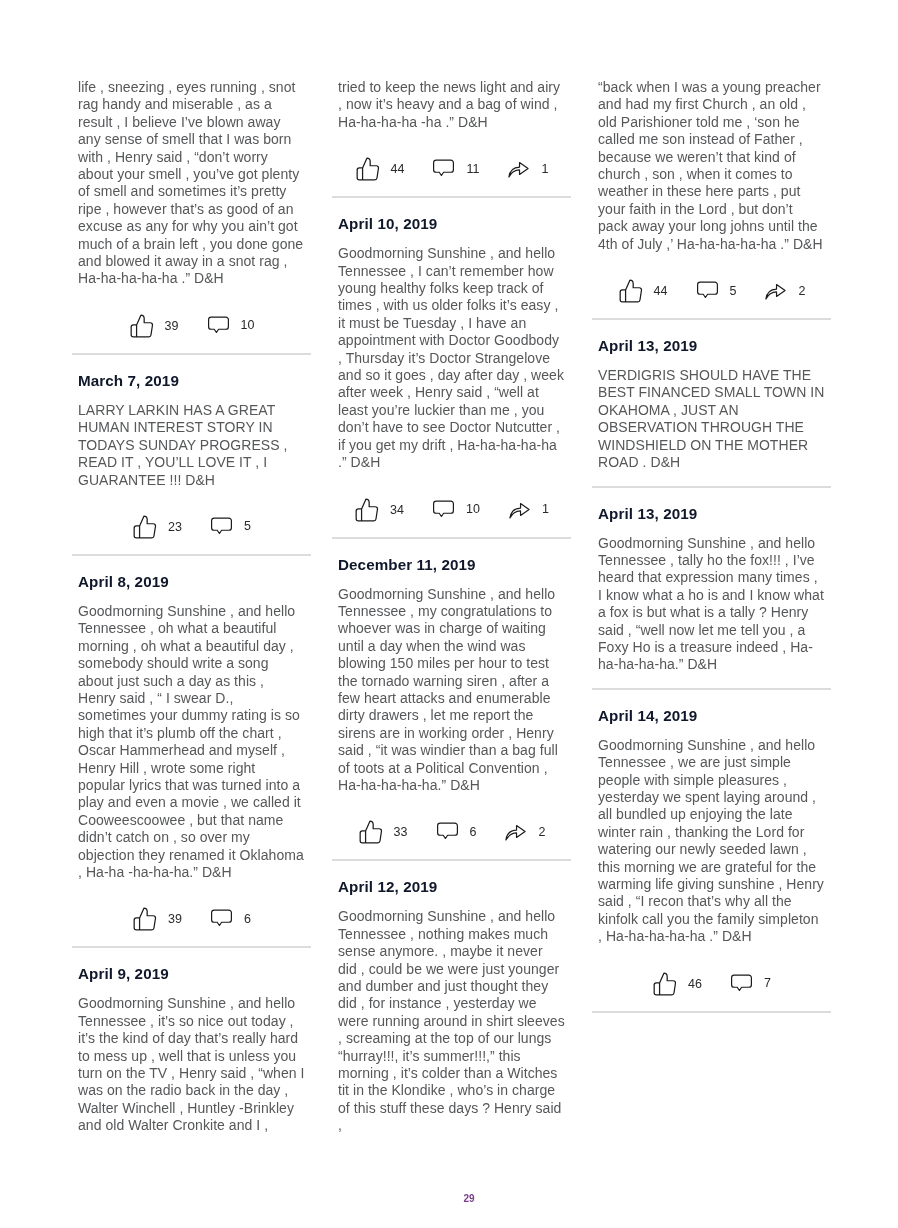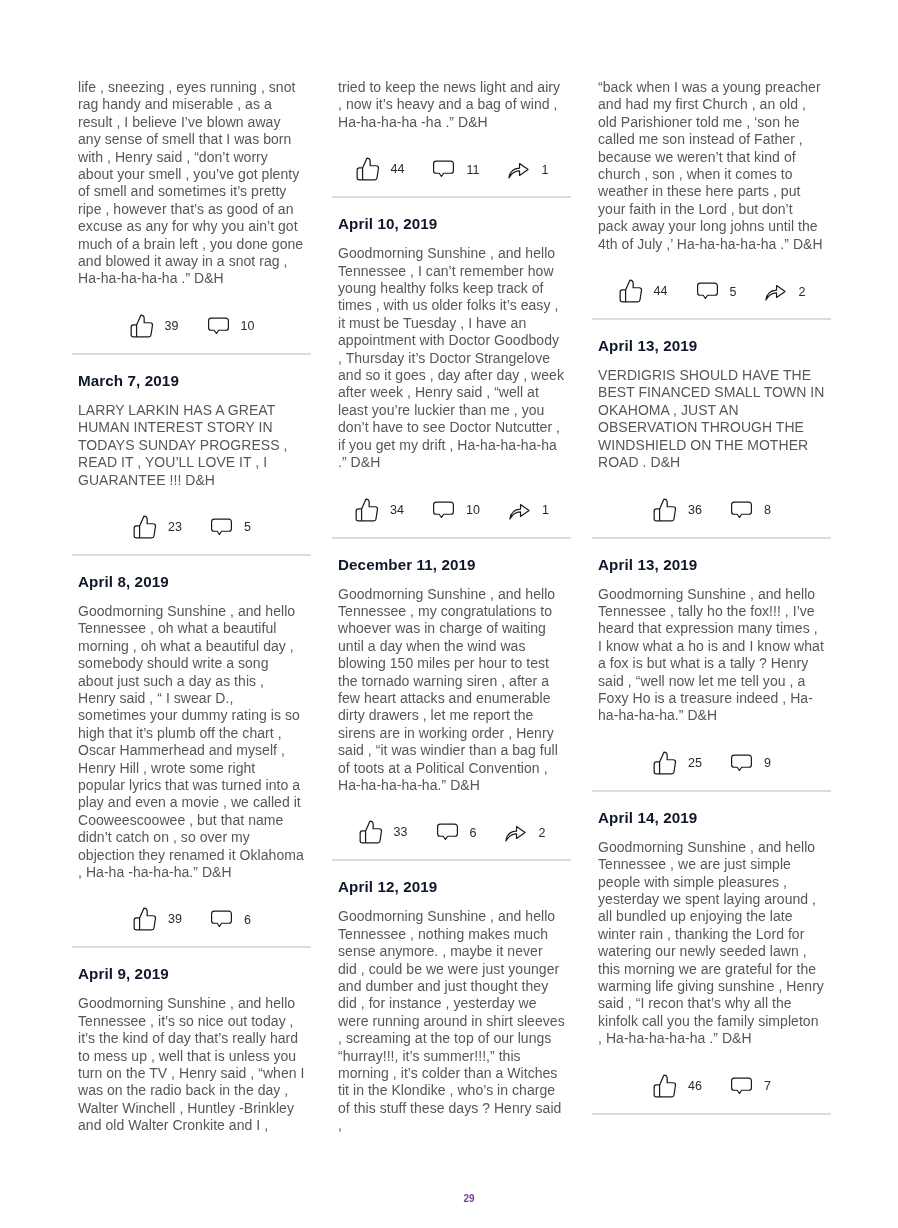--- a/index.html
+++ b/index.html
@@ -16,21 +16,21 @@
   .post { margin:6px; }
   .post-date {
     margin:3px 0 13px; font-size:15.2px; font-weight:bold; color:#0f172a;
     letter-spacing:0.1px;
   }
   .post-text {
     margin:0; font-size:14px; line-height:17.4px; color:#565759;
     letter-spacing:0.05px;
   }
   .reactions {
-    display:flex; align-items:flex-end; justify-content:center;
+    display:flex; align-items:flex-start; justify-content:center;
     gap:27px; margin:25px 0 8px;
   }
   .rx { display:flex; align-items:center; gap:10px; }
   .rx svg { display:block; stroke:#1b1b1b; stroke-width:1.15; fill:none;
     stroke-linejoin:round; stroke-linecap:round; }
   .rx .cnt { font-size:12.5px; color:#2a2a2a; }
   .divider { border:none; border-top:2px solid #dcdcdc; margin:14px 0 17px; }
   .page-number {
     position:absolute; left:0; right:0; bottom:24px; text-align:center;
     font-size:10px; font-weight:bold;
@@ -203,53 +203,25 @@
               <path d="M2.8 20.2C3.6 13.8 7.4 10.8 13 10.6V6.3L21.2 12 13 17.7v-4.3c-4.5.2-7.7 2-10.2 6.8z"></path>
             </svg>
             <span class="cnt">2</span>
           </span>
         </div>
       </article>
       <hr class="divider">
       <article class="post">
         <h3 class="post-date">April 13, 2019</h3>
         <p class="post-text">VERDIGRIS SHOULD HAVE THE BEST FINANCED SMALL TOWN IN OKAHOMA , JUST AN OBSERVATION THROUGH THE WINDSHIELD ON THE MOTHER ROAD . D&amp;H</p>
-        <div class="reactions">
-          <span class="rx">
-            <svg width="26" height="26" viewBox="0 0 24 24">
-              <path d="M14 9V5a3 3 0 0 0-3-3l-4 9v11h11.28a2 2 0 0 0 2-1.7l1.38-9a2 2 0 0 0-2-2.3zM7 22H4a2 2 0 0 1-2-2v-7a2 2 0 0 1 2-2h3"></path>
-            </svg>
-            <span class="cnt">36</span>
-          </span>
-          <span class="rx">
-            <svg width="25" height="25" viewBox="0 0 24 24">
-              <path d="M5 4h14a2.5 2.5 0 0 1 2.5 2.5v6.6a2.5 2.5 0 0 1-2.5 2.5h-6.9l-2.1 3.1-2.1-3.1H5a2.5 2.5 0 0 1-2.5-2.5V6.5A2.5 2.5 0 0 1 5 4z"></path>
-            </svg>
-            <span class="cnt">8</span>
-          </span>
-        </div>
       </article>
       <hr class="divider">
       <article class="post">
         <h3 class="post-date">April 13, 2019</h3>
         <p class="post-text">Goodmorning Sunshine , and hello Tennessee , tally ho the fox!!! , I’ve heard that expression many times , I know what a ho is and I know what a fox is but what is a tally ? Henry said , “well now let me tell you , a Foxy Ho is a treasure indeed , Ha-ha-ha-ha-ha.” D&amp;H</p>
-        <div class="reactions">
-          <span class="rx">
-            <svg width="26" height="26" viewBox="0 0 24 24">
-              <path d="M14 9V5a3 3 0 0 0-3-3l-4 9v11h11.28a2 2 0 0 0 2-1.7l1.38-9a2 2 0 0 0-2-2.3zM7 22H4a2 2 0 0 1-2-2v-7a2 2 0 0 1 2-2h3"></path>
-            </svg>
-            <span class="cnt">25</span>
-          </span>
-          <span class="rx">
-            <svg width="25" height="25" viewBox="0 0 24 24">
-              <path d="M5 4h14a2.5 2.5 0 0 1 2.5 2.5v6.6a2.5 2.5 0 0 1-2.5 2.5h-6.9l-2.1 3.1-2.1-3.1H5a2.5 2.5 0 0 1-2.5-2.5V6.5A2.5 2.5 0 0 1 5 4z"></path>
-            </svg>
-            <span class="cnt">9</span>
-          </span>
-        </div>
       </article>
       <hr class="divider">
       <article class="post">
         <h3 class="post-date">April 14, 2019</h3>
         <p class="post-text">Goodmorning Sunshine , and hello Tennessee , we are just simple people with simple pleasures , yesterday we spent laying around , all bundled up enjoying the late winter rain , thanking the Lord for watering our newly seeded lawn , this morning we are grateful for the warming life giving sunshine , Henry said , “I recon that’s why all the kinfolk call you the family simpleton , Ha-ha-ha-ha-ha .” D&amp;H</p>
         <div class="reactions">
           <span class="rx">
             <svg width="26" height="26" viewBox="0 0 24 24">
               <path d="M14 9V5a3 3 0 0 0-3-3l-4 9v11h11.28a2 2 0 0 0 2-1.7l1.38-9a2 2 0 0 0-2-2.3zM7 22H4a2 2 0 0 1-2-2v-7a2 2 0 0 1 2-2h3"></path>
             </svg>

